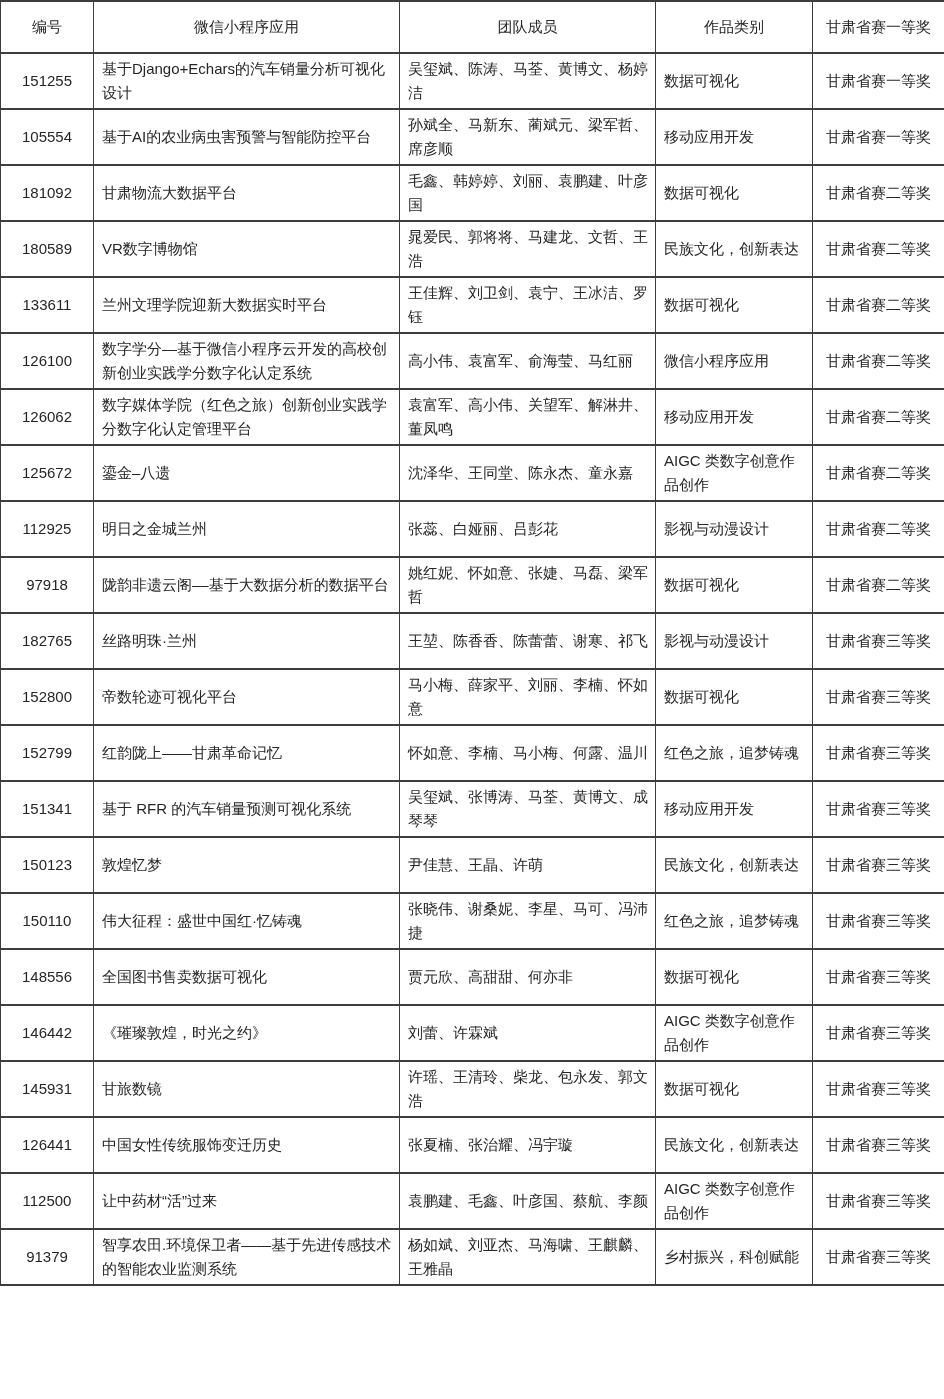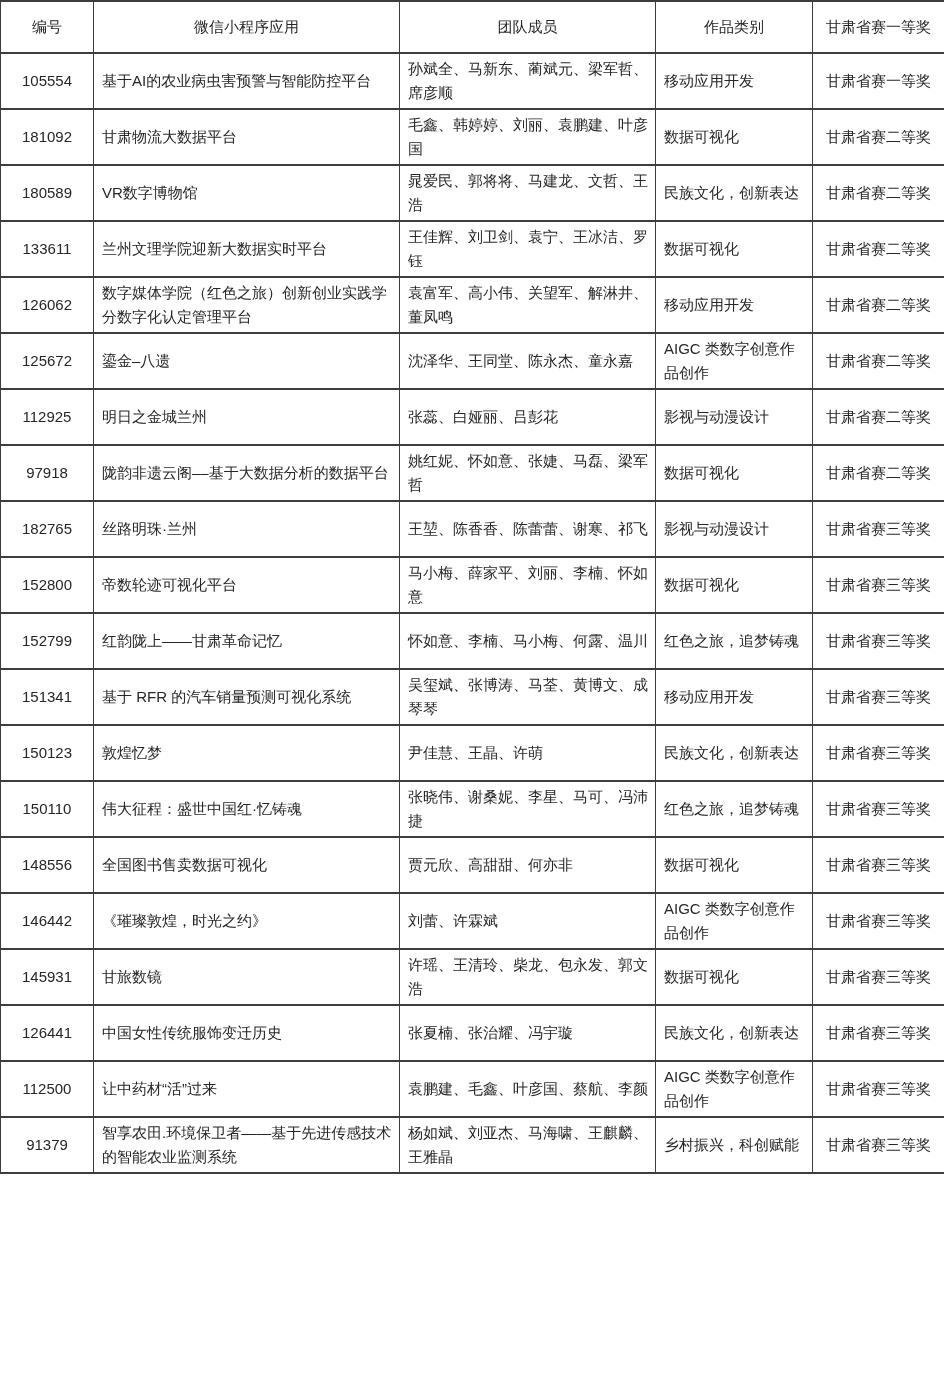--- a/index.html
+++ b/index.html
@@ -63,20 +63,27 @@
     <tr>
       <th>编号</th>
       <th>微信小程序应用</th>
       <th>团队成员</th>
       <th>作品类别</th>
       <th>甘肃省赛一等奖</th>
     </tr>
   </thead>
   <tbody>
       <tr>
+        <td class="c-id">151255</td>
+        <td class="c-title">基于Django+Echars的汽车销量分析可视化设计</td>
+        <td class="c-members">吴玺斌、陈涛、马荃、黄博文、杨婷洁</td>
+        <td class="c-category">数据可视化</td>
+        <td class="c-award">甘肃省赛一等奖</td>
+      </tr>
+      <tr>
         <td class="c-id">105554</td>
         <td class="c-title">基于AI的农业病虫害预警与智能防控平台</td>
         <td class="c-members">孙斌全、马新东、蔺斌元、梁军哲、席彦顺</td>
         <td class="c-category">移动应用开发</td>
         <td class="c-award">甘肃省赛一等奖</td>
       </tr>
       <tr>
         <td class="c-id">181092</td>
         <td class="c-title">甘肃物流大数据平台</td>
         <td class="c-members">毛鑫、韩婷婷、刘丽、袁鹏建、叶彦国</td>
@@ -91,20 +98,27 @@
         <td class="c-award">甘肃省赛二等奖</td>
       </tr>
       <tr>
         <td class="c-id">133611</td>
         <td class="c-title">兰州文理学院迎新大数据实时平台</td>
         <td class="c-members">王佳辉、刘卫剑、袁宁、王冰洁、罗钰</td>
         <td class="c-category">数据可视化</td>
         <td class="c-award">甘肃省赛二等奖</td>
       </tr>
       <tr>
+        <td class="c-id">126100</td>
+        <td class="c-title">数字学分—基于微信小程序云开发的高校创新创业实践学分数字化认定系统</td>
+        <td class="c-members">高小伟、袁富军、俞海莹、马红丽</td>
+        <td class="c-category">微信小程序应用</td>
+        <td class="c-award">甘肃省赛二等奖</td>
+      </tr>
+      <tr>
         <td class="c-id">126062</td>
         <td class="c-title">数字媒体学院（红色之旅）创新创业实践学分数字化认定管理平台</td>
         <td class="c-members">袁富军、高小伟、关望军、解淋井、董凤鸣</td>
         <td class="c-category">移动应用开发</td>
         <td class="c-award">甘肃省赛二等奖</td>
       </tr>
       <tr>
         <td class="c-id">125672</td>
         <td class="c-title">鎏金–八遗</td>
         <td class="c-members">沈泽华、王同堂、陈永杰、童永嘉</td>

